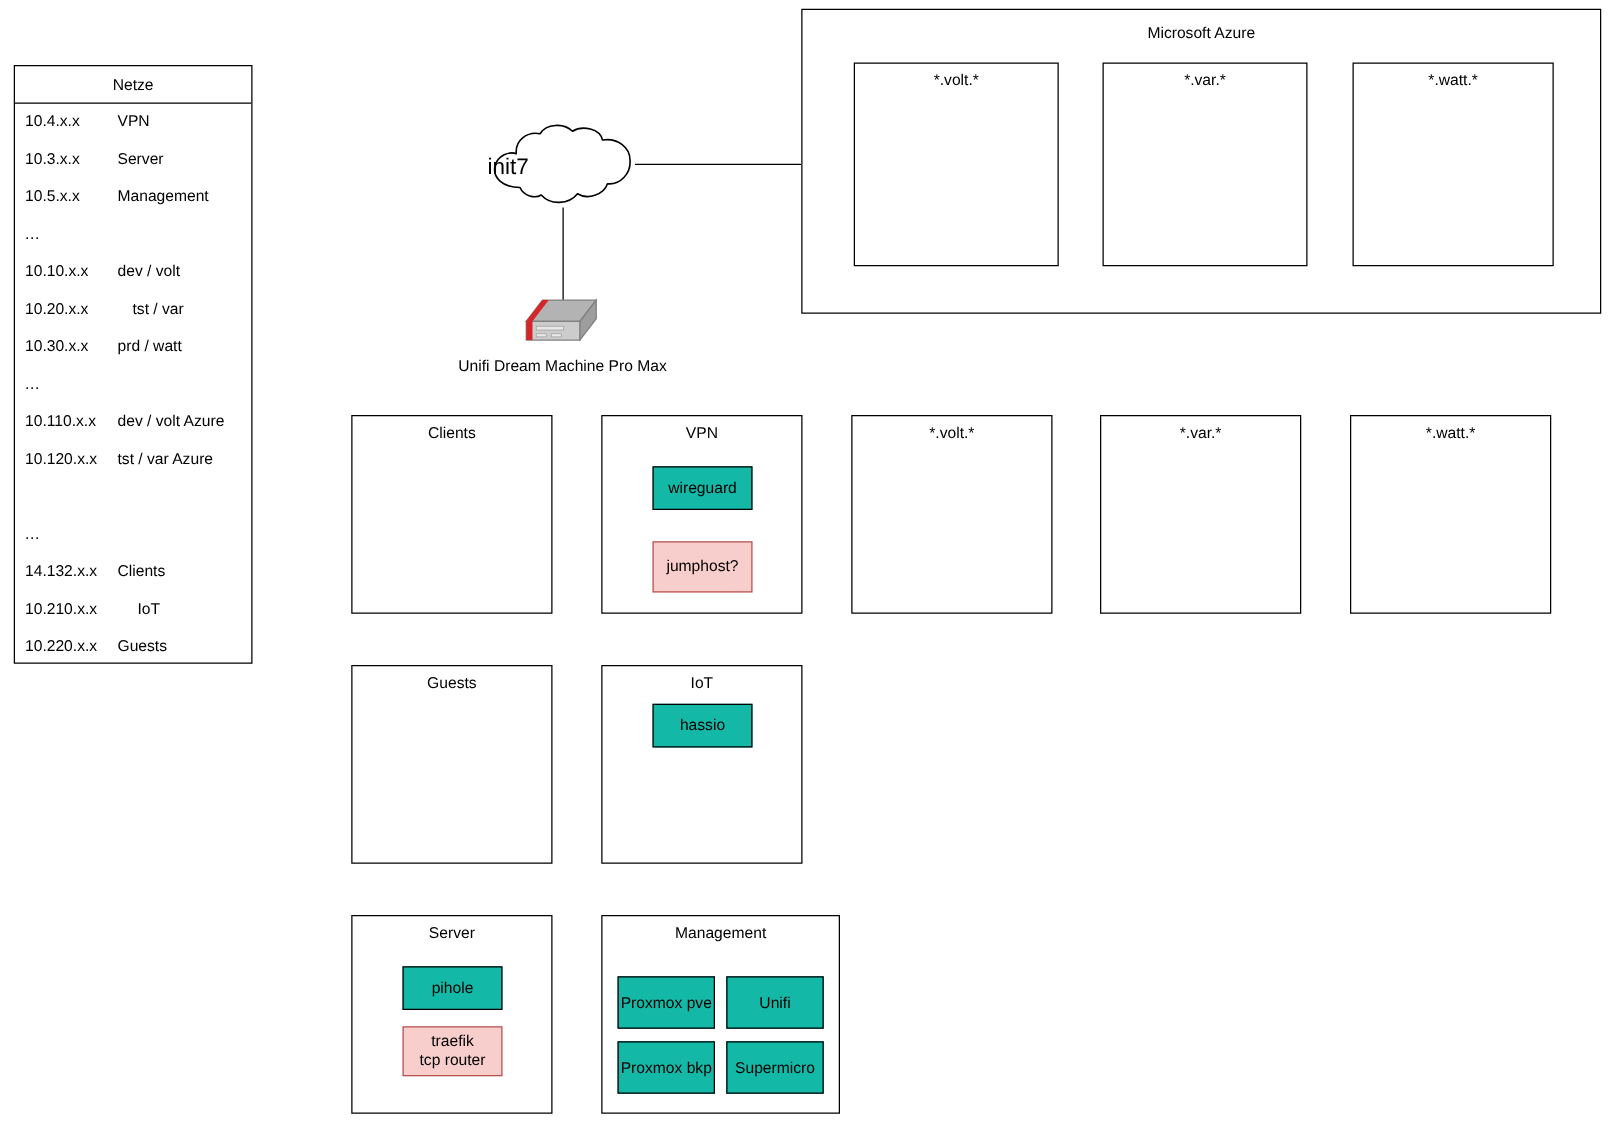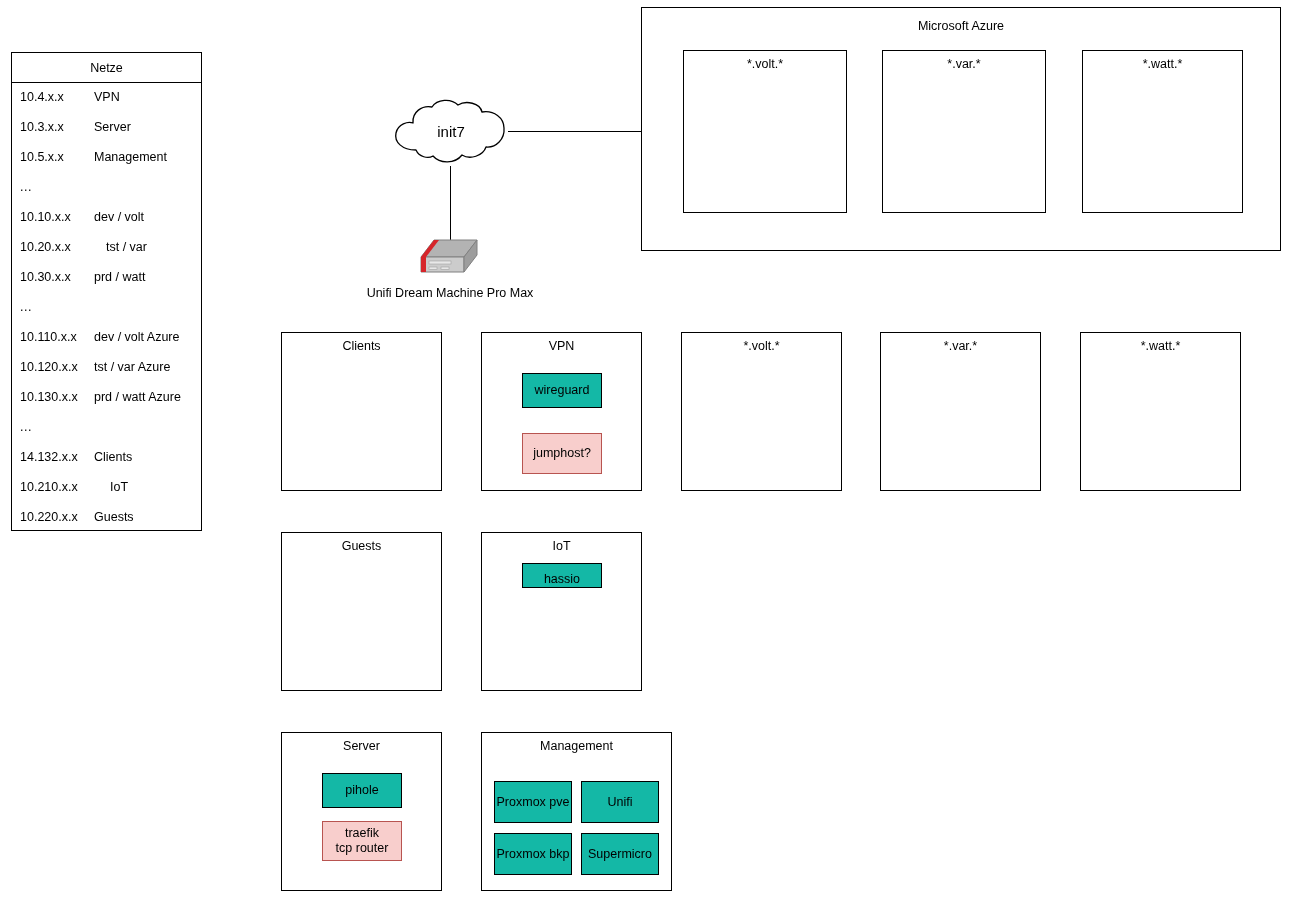--- a/index.html
+++ b/index.html
@@ -107,22 +107,21 @@
     left: 390px;
     top: 98px;
     width: 122px;
     height: 70px;
   }
   #cloud-wrap svg { display: block; }
   #cloud-label {
     position: absolute;
     left: 0; right: 0;
     top: 25px;
-    text-align: center;
-    font-size: 15px;
+    font-size: 18px;
     color: #000000;
   }
 
   
   .line-h {
     background: #000000;
     height: 1px;
   }
   .line-v {
     background: #000000;
@@ -212,24 +211,20 @@
           <span class="netze-cidr">...</span>
           <span class="netze-name"></span>
         </div>
         <div class="netze-row" style="top: 240px;">
           <span class="netze-cidr">10.110.x.x</span>
           <span class="netze-name">dev / volt Azure</span>
         </div>
         <div class="netze-row" style="top: 270px;">
           <span class="netze-cidr">10.120.x.x</span>
           <span class="netze-name">tst / var Azure</span>
-        </div>
-        <div class="netze-row" style="top: 300px;">
-          <span class="netze-cidr">10.130.x.x</span>
-          <span class="netze-name">prd / watt Azure</span>
         </div>
         <div class="netze-row ellipsis" style="top: 330px;">
           <span class="netze-cidr">...</span>
           <span class="netze-name"></span>
         </div>
         <div class="netze-row" style="top: 360px;">
           <span class="netze-cidr">14.132.x.x</span>
           <span class="netze-name">Clients</span>
         </div>
         <div class="netze-row" style="top: 390px; gap: 16px;">
@@ -321,21 +316,21 @@
   <div class="abs box" style="left:1080px; top:332px; width:161px; height:159px;">
     <div class="box-title">*.watt.*</div>
   </div>
 
   <div class="abs box" style="left:281px; top:532px; width:161px; height:159px;">
     <div class="box-title">Guests</div>
   </div>
 
   <div class="abs box" style="left:481px; top:532px; width:161px; height:159px;">
     <div class="box-title">IoT</div>
-    <div class="abs node" style="left:40px; top:30px; width:80px; height:25px;align-items:flex-end;">
+    <div class="abs node" style="left:40px; top:30px; width:80px; height:35px;">
       <span>hassio</span>
     </div>
   </div>
 
   <div class="abs box" style="left:281px; top:732px; width:161px; height:159px;">
     <div class="box-title">Server</div>
     <div class="abs node" style="left:40px; top:40px; width:80px; height:35px;">
       <span>pihole</span>
     </div>
     <div class="abs node highlight" style="left:40px; top:88px; width:80px; height:40px; white-space:pre-line;">

